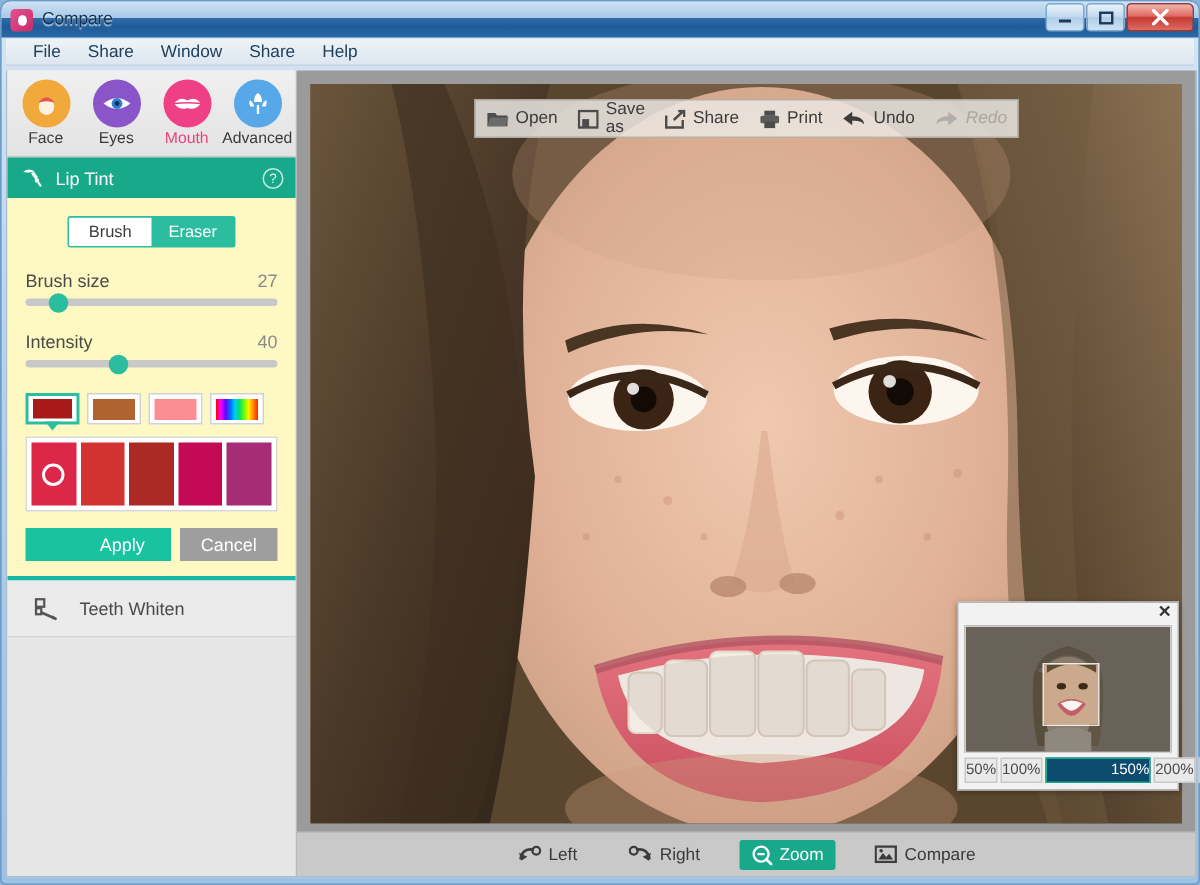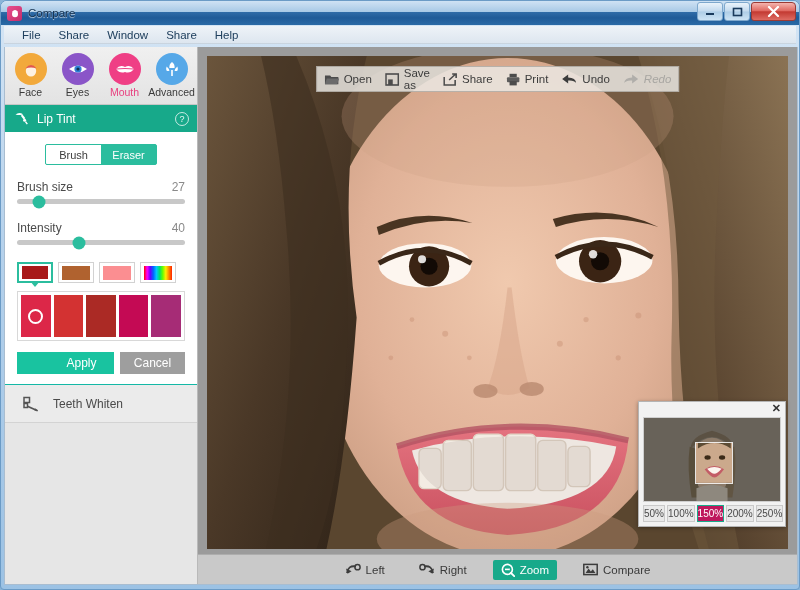--- a/index.html
+++ b/index.html
@@ -114,22 +114,22 @@
   .section-header .sh-title { font-size: 12px; color: #ffffff; }
   .help-dot {
     position: absolute; right: 8px; top: 50%; transform: translateY(-50%);
     width: 14px; height: 14px; border-radius: 50%;
     border: 1px solid rgba(255,255,255,.75);
     color: rgba(255,255,255,.9); font-size: 9px;
     display: flex; align-items: center; justify-content: center;
     cursor: pointer;
   }
 
-  #tool-body { padding: 12px 12px 10px 12px; background: #ffffff;
-               border-bottom: 1px solid #14b8a6; }
+  #tool-body { padding: 12px 12px 10px 12px; background: #fef9c3;
+               border-bottom: 3px solid #14b8a6; }
 
   .toggle-group {
     width: 112px; height: 21px; margin: 0 auto 15px auto;
     display: flex; border-radius: 2px; overflow: hidden;
     background: #2bbd9e; border: 1px solid #2bbd9e;
   }
   .toggle-btn {
     flex: 1; display: flex; align-items: center; justify-content: center;
     font-size: 11px; color: #ffffff; cursor: pointer;
   }
@@ -242,21 +242,21 @@
     position: absolute; left: 38%; top: 30%; width: 27%; height: 48%;
     outline: 1px solid rgba(255,255,255,.85);
   }
   #nav-zooms { display: flex; gap: 2px; margin-top: 3px; }
   .zoom-btn {
     flex: 1; height: 17px; font-size: 10px; color: #4a4a4a;
     background: #e9e9e9; border: 1px solid #c9c9c9;
     display: flex; align-items: center; justify-content: center;
     cursor: pointer;
   }
-  .zoom-btn.active { background: #be185d; color: #fff; border-color: #17a98a; }
+  .zoom-btn.active { background: #0c4a6e; color: #fff; border-color: #17a98a; padding-left: 43px; }
 
   
   #bottom-bar {
     position: absolute; left: 0; right: 0; bottom: 0; height: 30px;
     background: #c9c9c9; border-top: 1px solid #adadad;
     display: flex; align-items: center; justify-content: center; gap: 18px;
   }
   .bb-item {
     display: flex; align-items: center; gap: 5px; font-size: 11.5px;
     color: #3a3a3a; padding: 3px 8px; cursor: pointer; border-radius: 2px;

